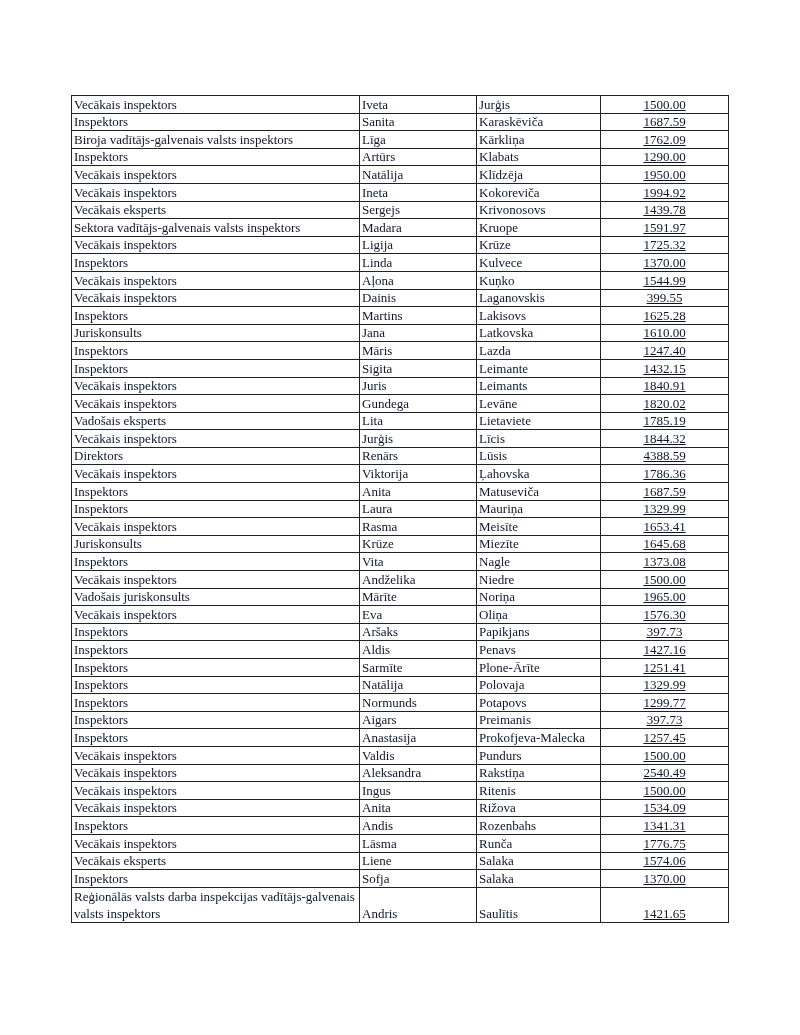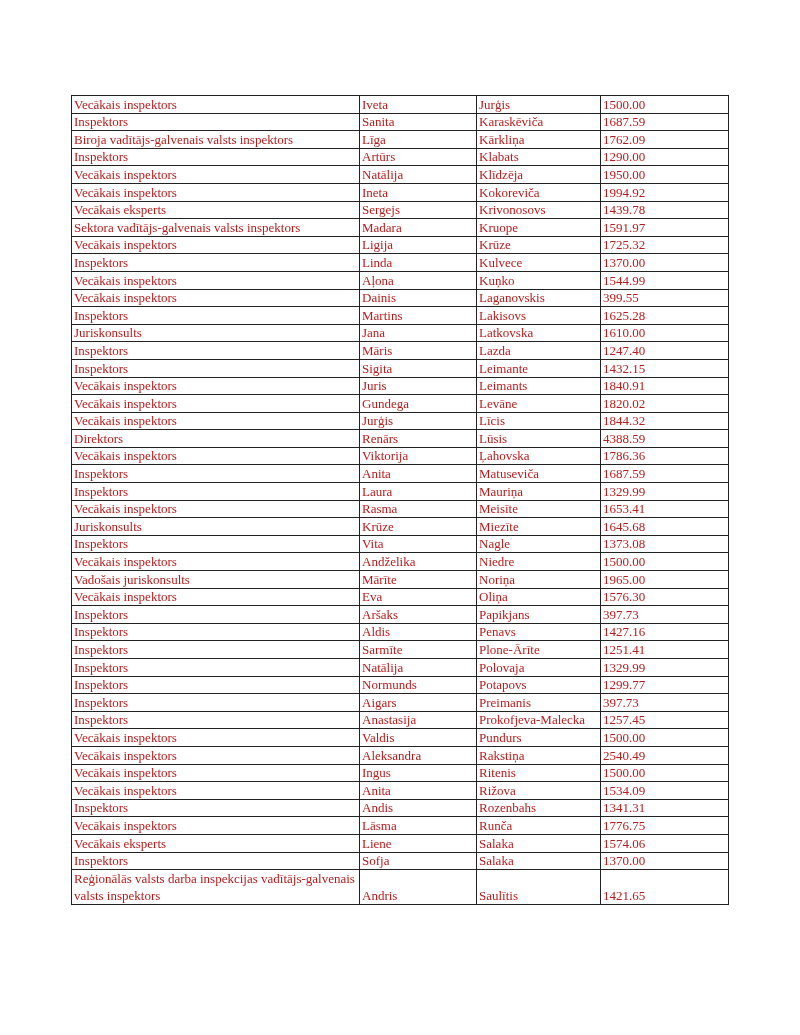--- a/index.html
+++ b/index.html
@@ -2,34 +2,34 @@
 <html><head>
 <meta charset="utf-8">
 <style>
   html, body { margin: 0; padding: 0; background: #ffffff; }
   body { width: 800px; height: 1035px; position: relative; overflow: hidden; }
   .page { position: absolute; left: 0; top: 0; width: 800px; height: 1035px; background: #fff; }
   table.salaries {
     position: absolute; left: 71px; top: 95px;
     border-collapse: collapse;
     font-family: "Liberation Serif", "DejaVu Serif", serif;
-    font-size: 13px; color: #b91c1c;
+    font-size: 13px; color: #0f172a;
     table-layout: fixed;
     width: 657px;
   }
   table.salaries td {
     border: 1px solid #222;
     padding: 0 2px;
     height: 16.6px;
     line-height: 16px;
     white-space: nowrap;
     overflow: hidden;
     vertical-align: bottom;
   }
-  table.salaries td.amount { text-align: left; padding-right: 2px; }
+  table.salaries td.amount { text-align: center; padding-right: 2px; text-decoration: underline; }
   table.salaries tr.tall td { height: 34px; white-space: normal; line-height: 17px; }
   col.c1 { width: 288px; }
   col.c2 { width: 117px; }
   col.c3 { width: 124px; }
   col.c4 { width: 128px; }
 </style>
 </head>
 <body>
 
 <div class="page">
@@ -143,20 +143,26 @@
           <td>Leimants</td>
           <td class="amount">1840.91</td>
         </tr>
         <tr>
           <td>Vecākais inspektors</td>
           <td>Gundega</td>
           <td>Levāne</td>
           <td class="amount">1820.02</td>
         </tr>
         <tr>
+          <td>Vadošais eksperts</td>
+          <td>Lita</td>
+          <td>Lietaviete</td>
+          <td class="amount">1785.19</td>
+        </tr>
+        <tr>
           <td>Vecākais inspektors</td>
           <td>Jurģis</td>
           <td>Līcis</td>
           <td class="amount">1844.32</td>
         </tr>
         <tr>
           <td>Direktors</td>
           <td>Renārs</td>
           <td>Lūsis</td>
           <td class="amount">4388.59</td>

